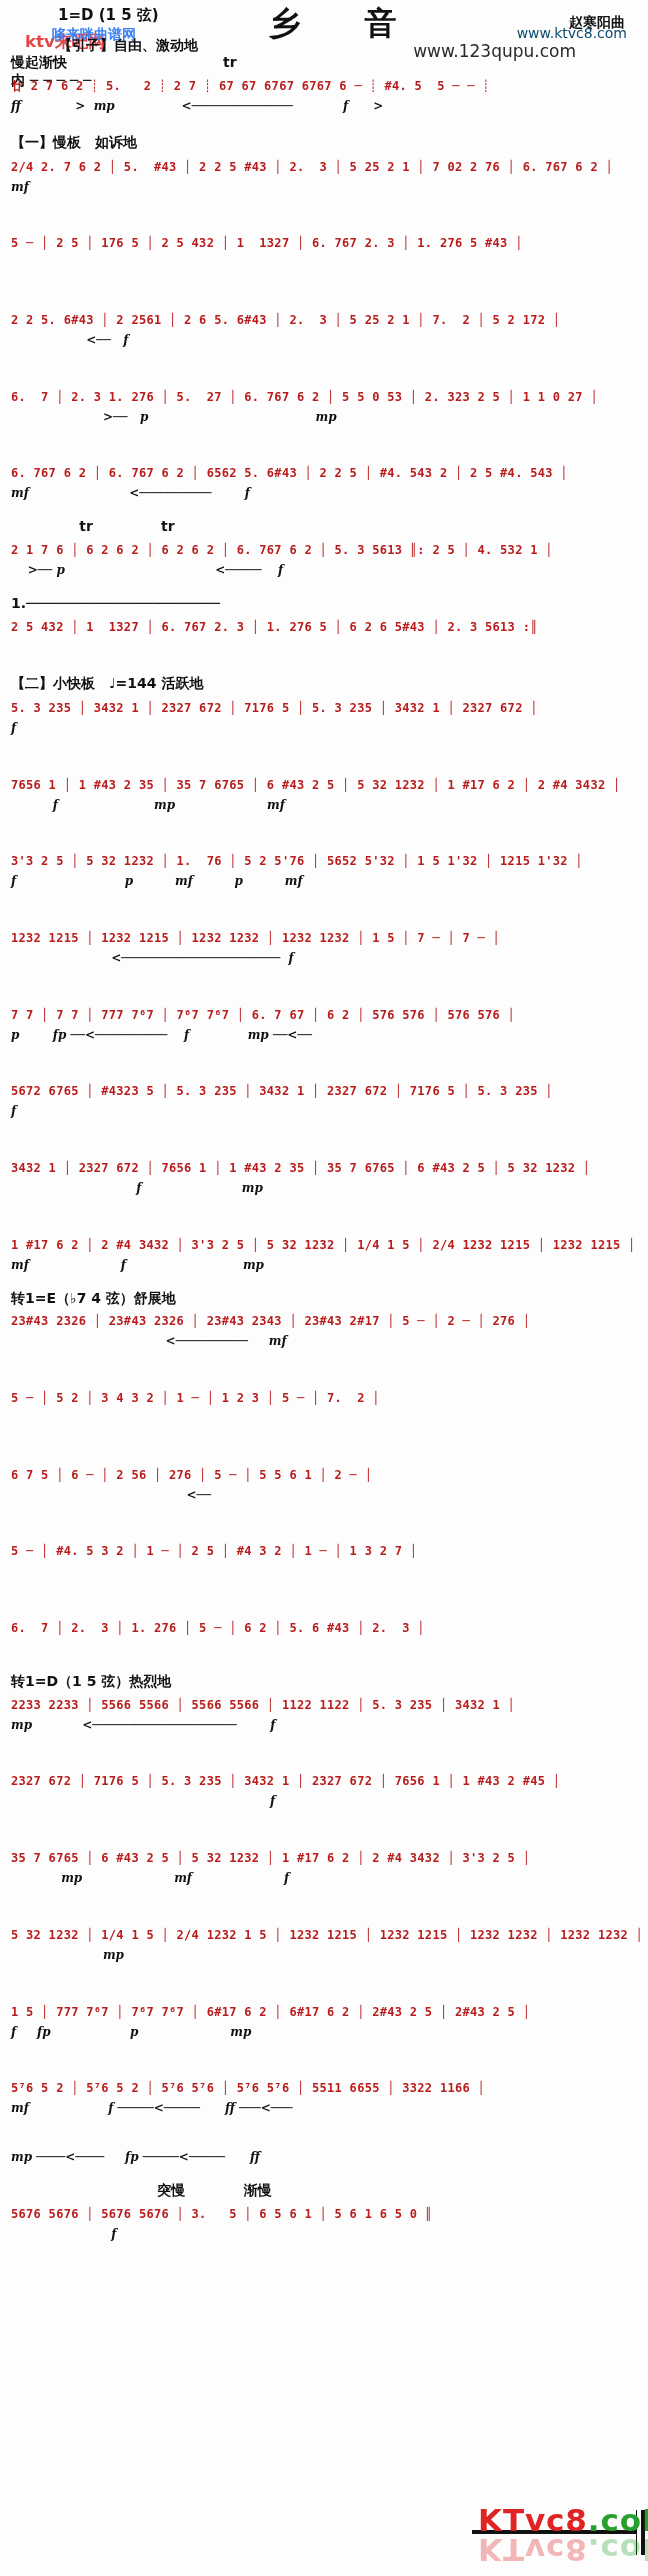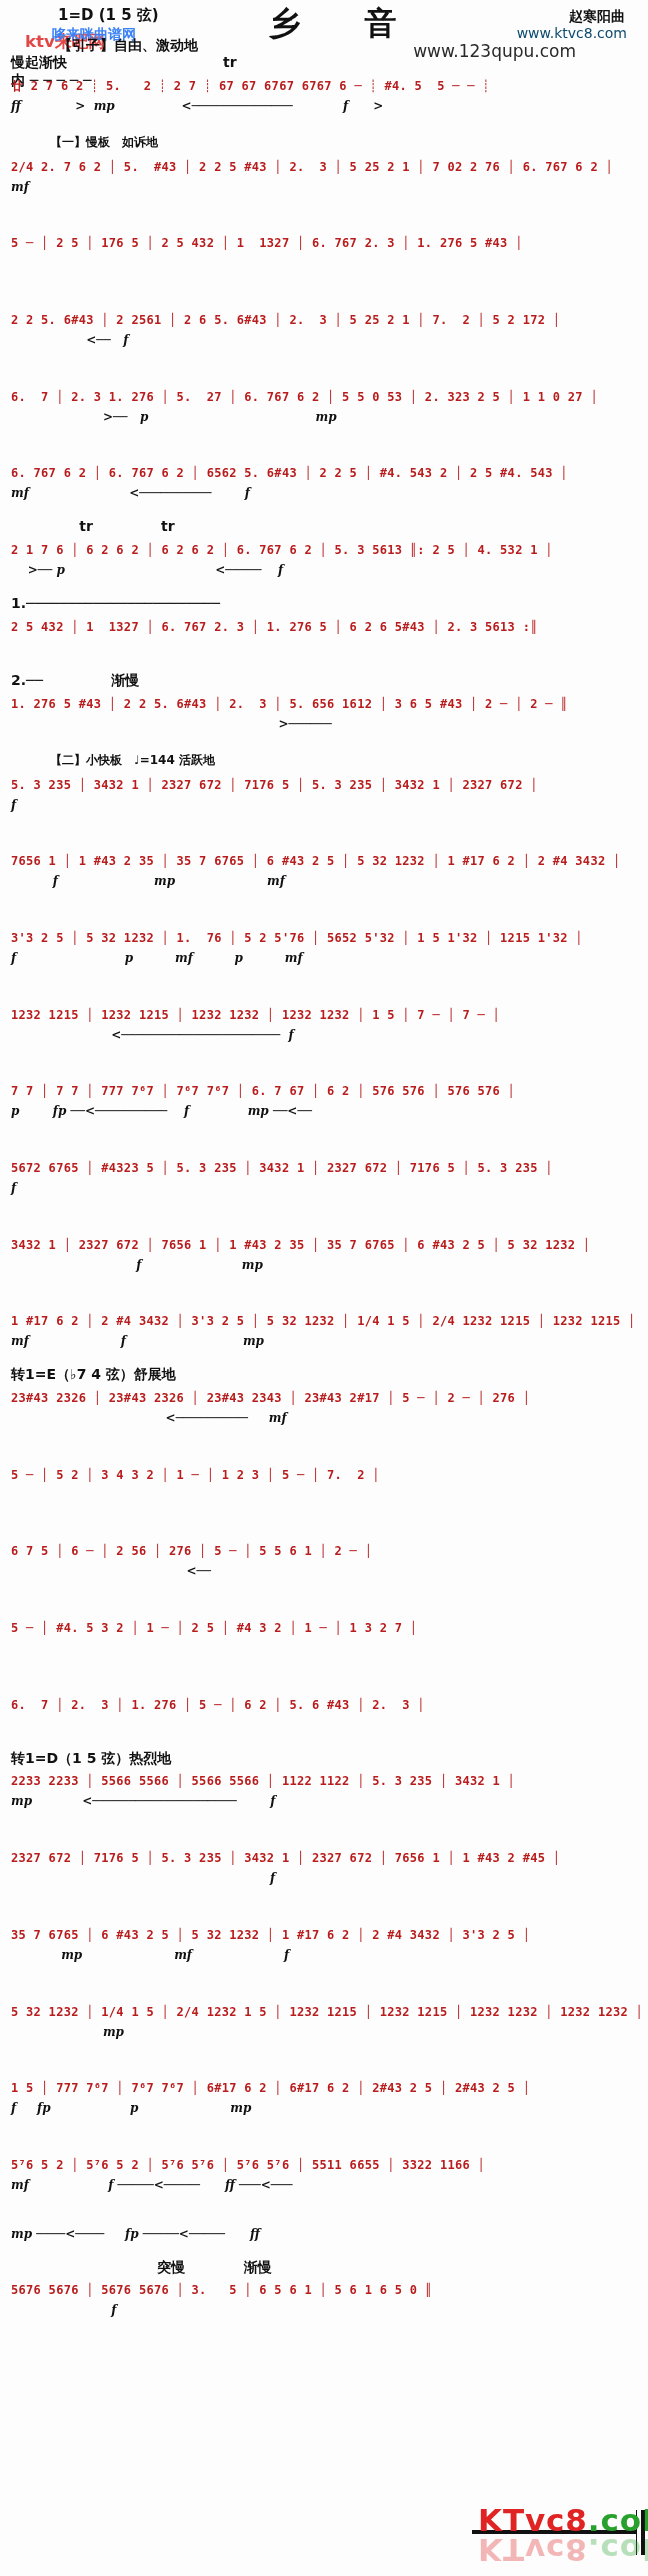--- a/index.html
+++ b/index.html
@@ -5,28 +5,28 @@
   html,body{margin:0;padding:0;background:#fff;}
   .page{position:relative;width:649px;height:2576px;background:#fdfdfd;color:#111;
         font-family:"DejaVu Sans",sans-serif;overflow:hidden;}
   
   .header{position:relative;height:54px;}
   .key{position:absolute;left:58px;top:5.6px;font-size:15px;font-weight:bold;}
   .site{position:absolute;left:52px;top:26px;font-size:14px;font-weight:bold;color:#3b82f6;}
   .wm-red{position:absolute;left:25px;top:30px;font-size:16.7px;font-weight:bold;color:#e03434;opacity:.9;}
   .title{position:absolute;left:0;right:0;top:1.9px;text-align:center;font-size:32px;font-weight:bold;
          font-family:"DejaVu Serif",serif;margin-left:16px;}
-  .composer{position:absolute;right:24px;top:8px;font-size:14px;font-weight:bold;}
+  .composer{position:absolute;right:24px;top:14px;font-size:14px;font-weight:bold;}
   .wm-gray{position:absolute;right:22px;top:25px;font-size:14px;color:#0c4a6e;}
   .wm-blk{position:absolute;right:73px;top:41px;font-size:17px;color:#2a2a2a;margin-left:38px;}
   .intro{position:absolute;left:58px;top:37px;font-size:14px;font-weight:bold;}
   
   .systems{position:relative;padding:0 11px;}
   .system{position:relative;margin-bottom:16px;}
-  .sec{font-size:12px;font-weight:bold;height:22px;line-height:22px;white-space:pre;margin-left:39px;}
+  .sec{font-size:14px;font-weight:bold;height:22px;line-height:22px;white-space:pre;}
   .sec:empty{display:none;}
   .above{display:flex;justify-content:flex-start;height:17.7px;line-height:17.7px;
          font-size:14px;font-weight:bold;white-space:pre;flex-direction:column;}
   .above .ar{font-weight:bold;}
   .notes{height:28px;line-height:28px;font-family:"DejaVu Sans Mono",monospace;
          font-size:12px;font-weight:bold;white-space:pre;letter-spacing:0.3px;color:#b91c1c;}
   .below{height:15px;line-height:13px;font-family:"DejaVu Serif",serif;font-style:italic;
          font-weight:bold;font-size:12px;white-space:pre;}
   
   .logo{position:absolute;left:478px;top:2506px;font-size:31px;font-weight:bold;
@@ -100,25 +100,20 @@
       <div class="notes">2 1 7 6 │ 6 2 6 2 │ 6 2 6 2 │ 6. 767 6 2 │ 5. 3 5613 ║: 2 5 │ 4. 532 1 │</div>
       <div class="below">    &gt;── p                                    &lt;─────    f</div>
     </div>
 
     <div class="system">
       <div class="above"><span></span><span class="ar">1.───────────────────────</span></div>
       <div class="notes">2 5 432 │ 1  1327 │ 6. 767 2. 3 │ 1. 276 5 │ 6 2 6 5#43 │ 2. 3 5613 :║</div>
       <div class="below"></div>
     </div>
 
-    <div class="system">
-      <div class="above"><span>2.──              渐慢</span></div>
-      <div class="notes">1. 276 5 #43 │ 2 2 5. 6#43 │ 2.  3 │ 5. 656 1612 │ 3 6 5 #43 │ 2 ─ │ 2 ─ ║</div>
-      <div class="below">                                                                &gt;──────</div>
-    </div>
 
     <div class="system">
       <div class="sec">【二】小快板　♩=144 活跃地</div>
       <div class="notes">5. 3 235 │ 3432 1 │ 2327 672 │ 7176 5 │ 5. 3 235 │ 3432 1 │ 2327 672 │</div>
       <div class="below">f</div>
     </div>
 
     <div class="system">
       <div class="above"></div>
       <div class="notes">7656 1 │ 1 #43 2 35 │ 35 7 6765 │ 6 #43 2 5 │ 5 32 1232 │ 1 #17 6 2 │ 2 #4 3432 │</div>

